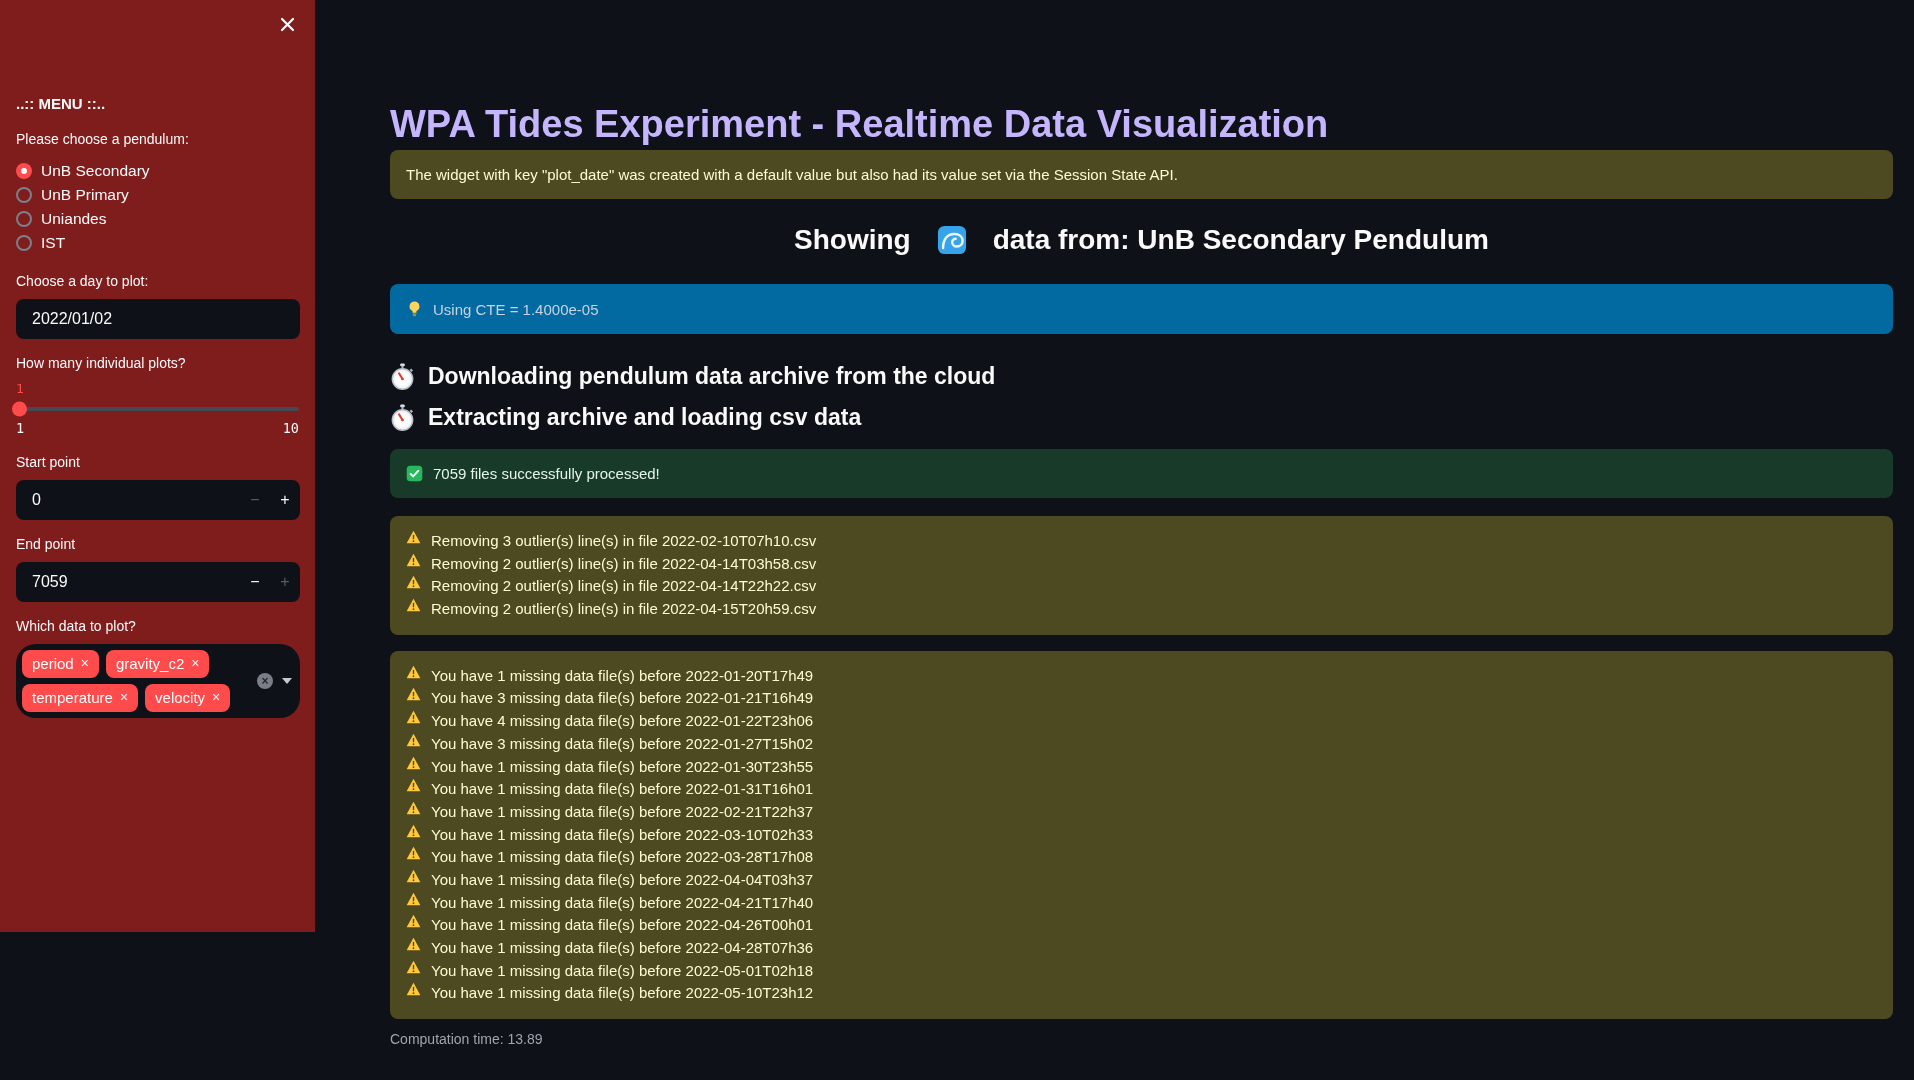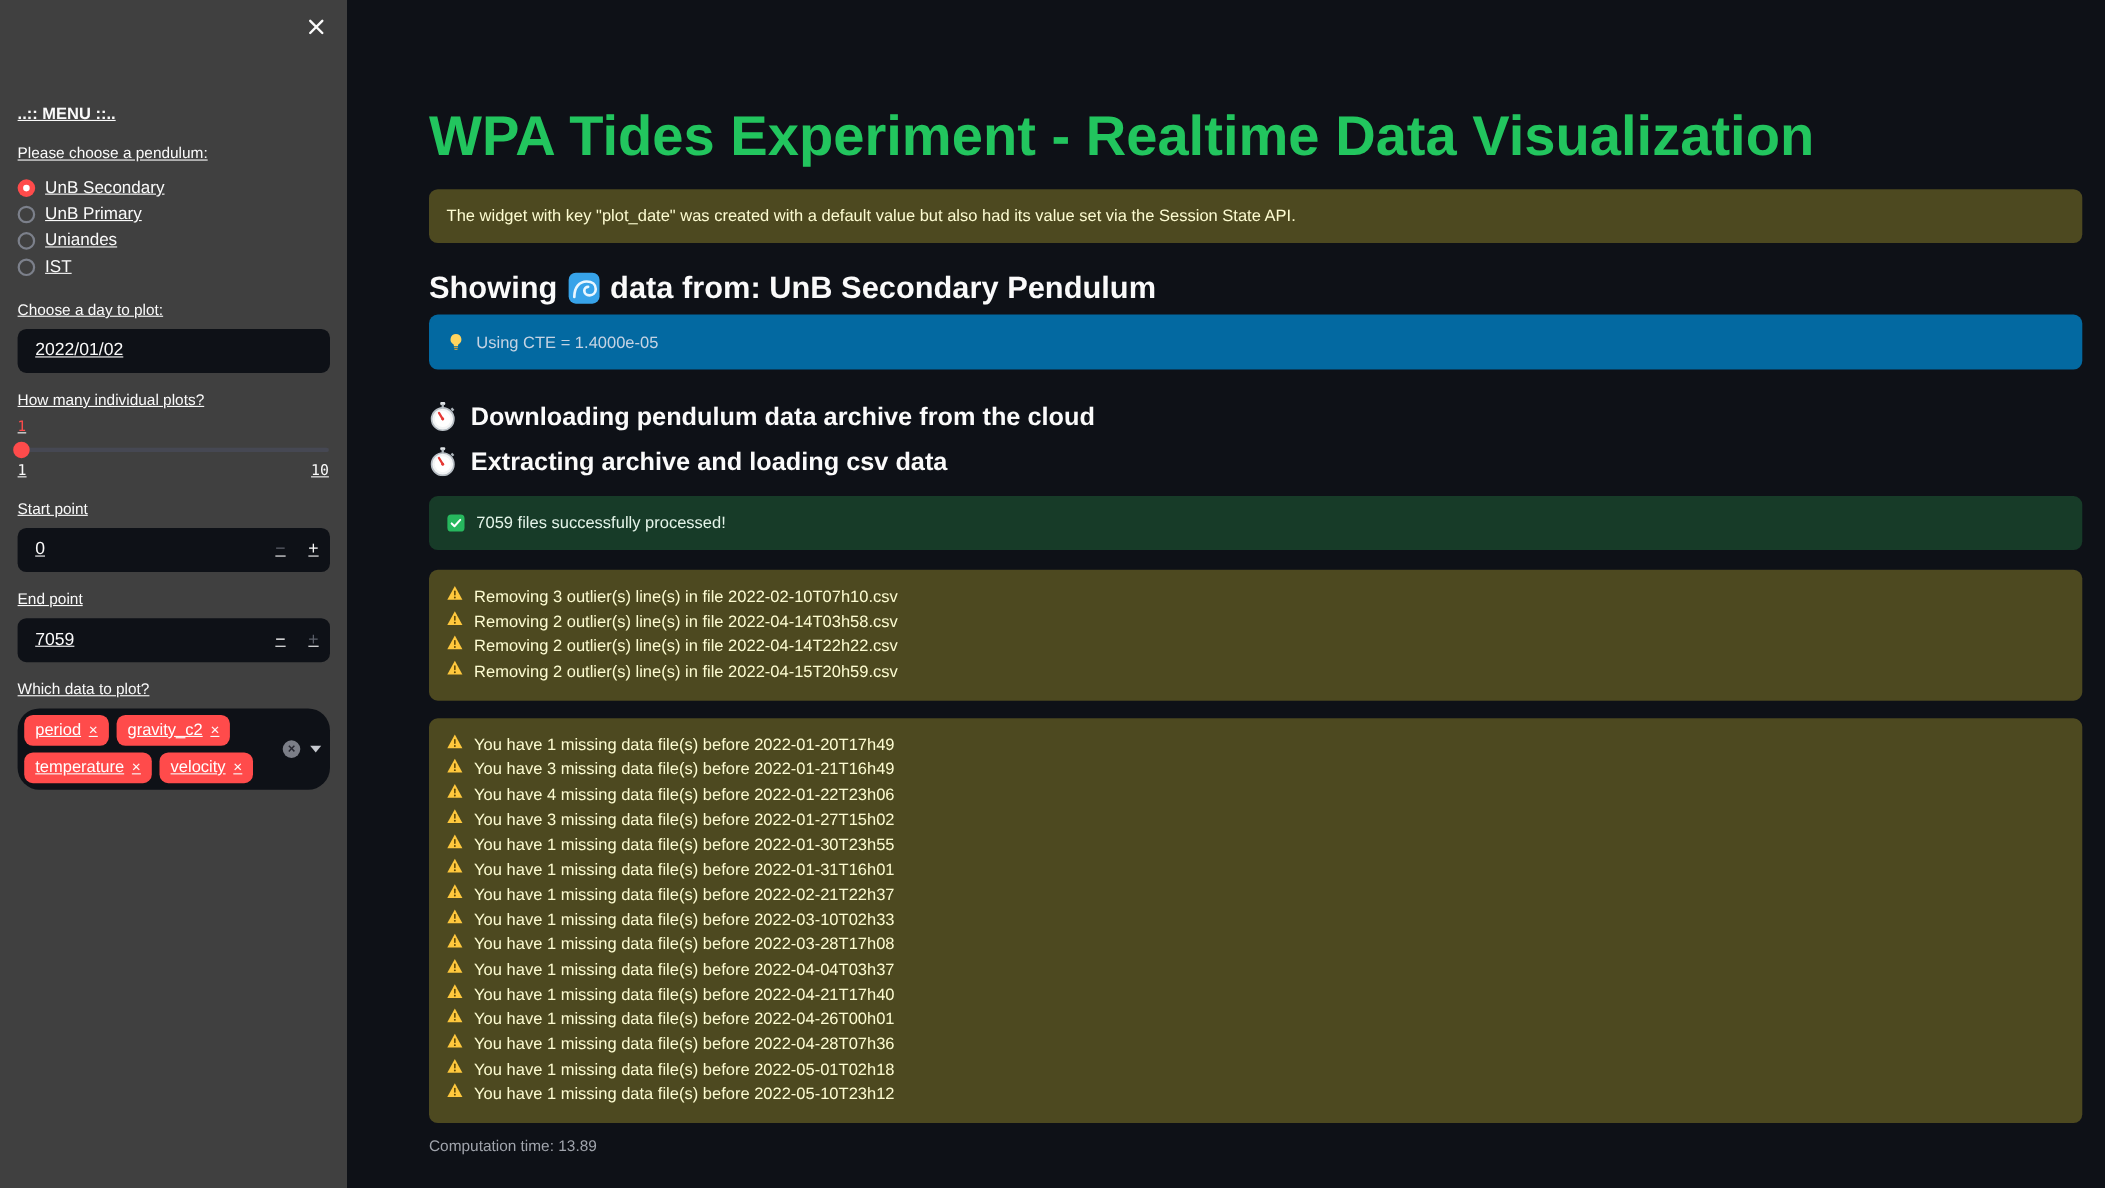--- a/index.html
+++ b/index.html
@@ -6,22 +6,22 @@
   html,body { width:1914px; height:1080px; overflow:hidden; }
   body {
     background:#0e1117;
     color:#fafafa;
     font-family:"Liberation Sans","DejaVu Sans",sans-serif;
     font-size:16px;
   }
 
   
   .sidebar {
-    position:fixed; left:0; top:0; width:315px; height:1080px;
-    background:#404040; z-index:2;text-decoration:underline;
+    position:fixed; left:0; top:0; width:315px; height:932px;
+    background:#7f1d1d; z-index:2;
   }
   .sb-close {
     position:absolute; top:8px; right:12px; width:32px; height:32px;
     background:none; border:none; display:flex; align-items:center; justify-content:center;
     cursor:pointer;
   }
   .sb-content { padding:95px 16px 0; }
   .menu-title { font-weight:700; font-size:15px; color:#fafafa; }
   .widget-label { font-size:14px; color:#fafafa; margin-bottom:10px; }
   .sp19 { height:19px; } .sp20 { height:20px; } .sp16 { height:16px; } .sp18 { height:18px; }
@@ -88,22 +88,22 @@
     width:16px; height:16px; border-radius:50%; background:#7b7e87; color:#262730;
     font-size:12px; line-height:16px; text-align:center; font-weight:700; cursor:pointer;
   }
   .caret {
     width:0; height:0; border-left:5px solid transparent; border-right:5px solid transparent;
     border-top:6px solid #c6c9cf; cursor:pointer;
   }
 
   
   .main { margin-left:315px; padding:98px 21px 0 75px; }
-  h1 { font-size:51px; line-height:52px; font-weight:700; color:#22c55e; margin-bottom:22px; }
-  h2 { font-size:28px; line-height:32px; font-weight:700; margin:25px 0 8px; display:flex; align-items:center; gap:9px; }
+  h1 { font-size:38px; line-height:52px; font-weight:700; color:#c4b5fd; }
+  h2 { font-size:28px; line-height:32px; font-weight:700; margin:25px 0 28px; display:flex; align-items:center; gap:26px;justify-content:center; }
   h3 { font-size:23px; line-height:30px; font-weight:700; display:flex; align-items:center; gap:13px; }
   .h3-1 { margin-top:27px; } .h3-2 { margin-top:11px; }
 
   .alert { border-radius:8px; padding:14px 16px; font-size:15px; line-height:21px; }
   .alert.single { display:flex; align-items:center; gap:10px; }
   .warning { background:#4d4920; color:#fdfcd1; }
   .info    { background:#0369a1; color:#c5d3e3; margin-bottom:0; }
   .success { background:#173b28; color:#e4f4e9; margin-top:17px; }
   .box-outliers { margin-top:18px; }
   .box-missing  { margin-top:16px; }

